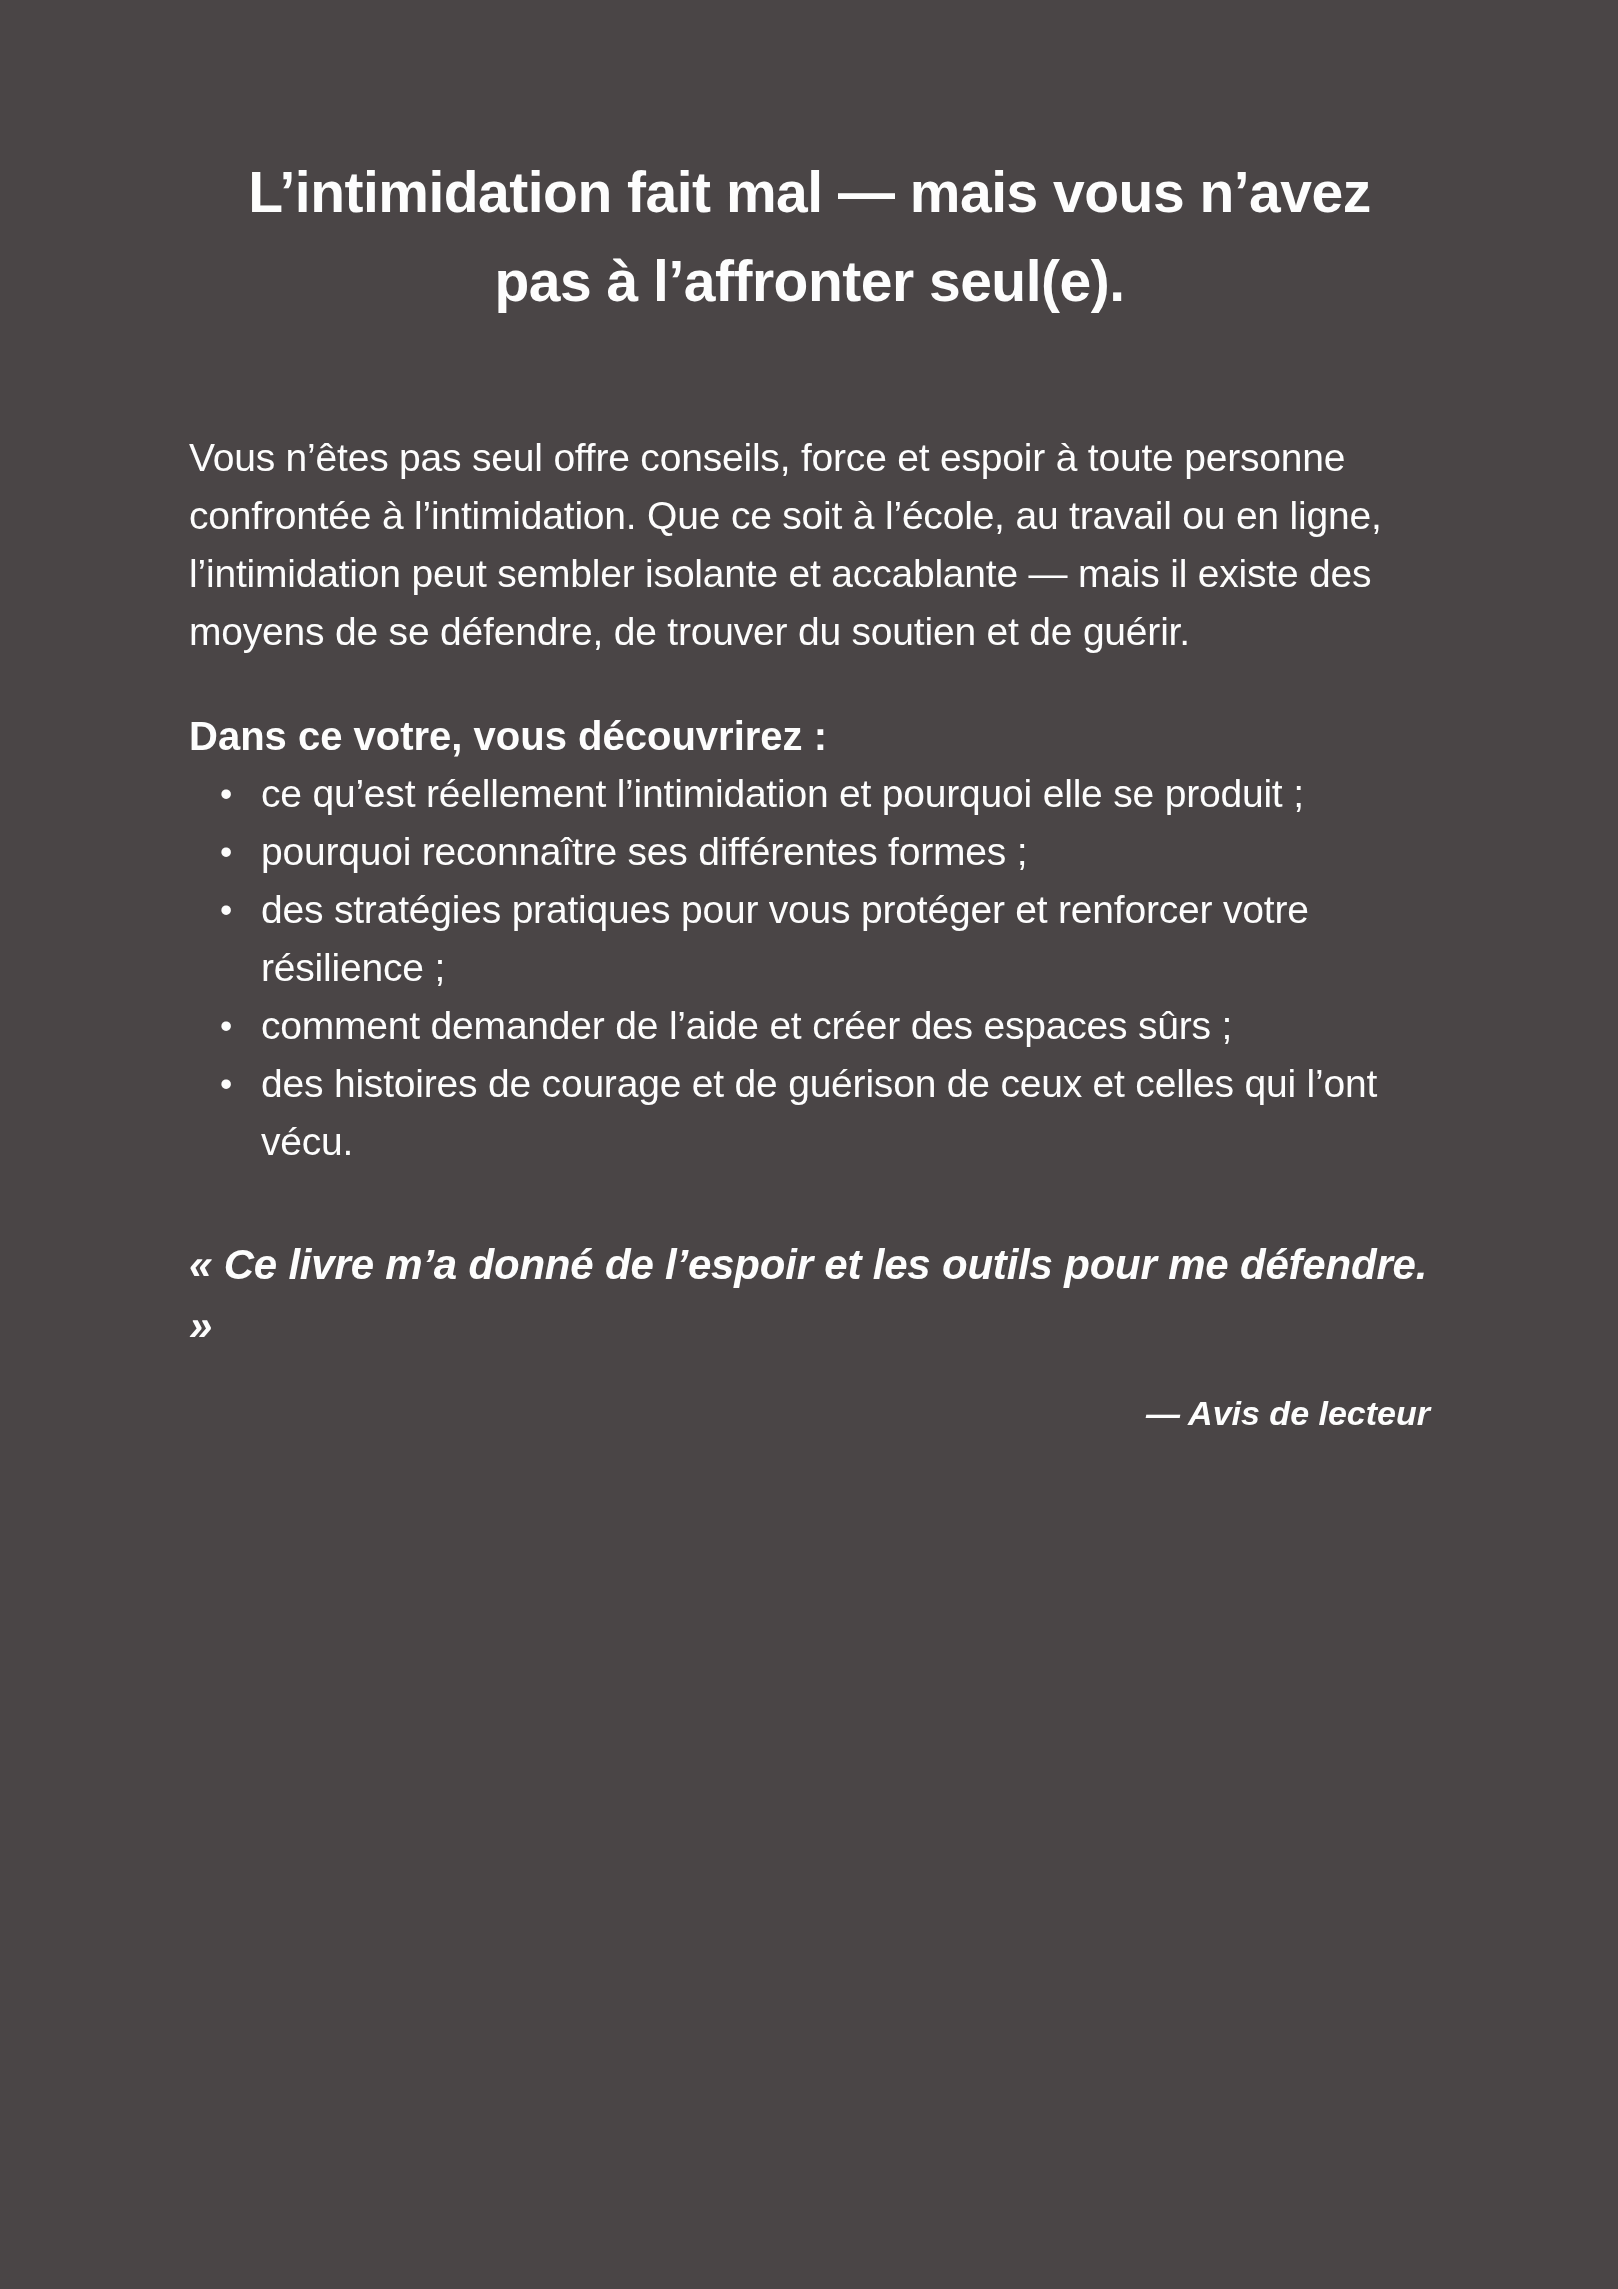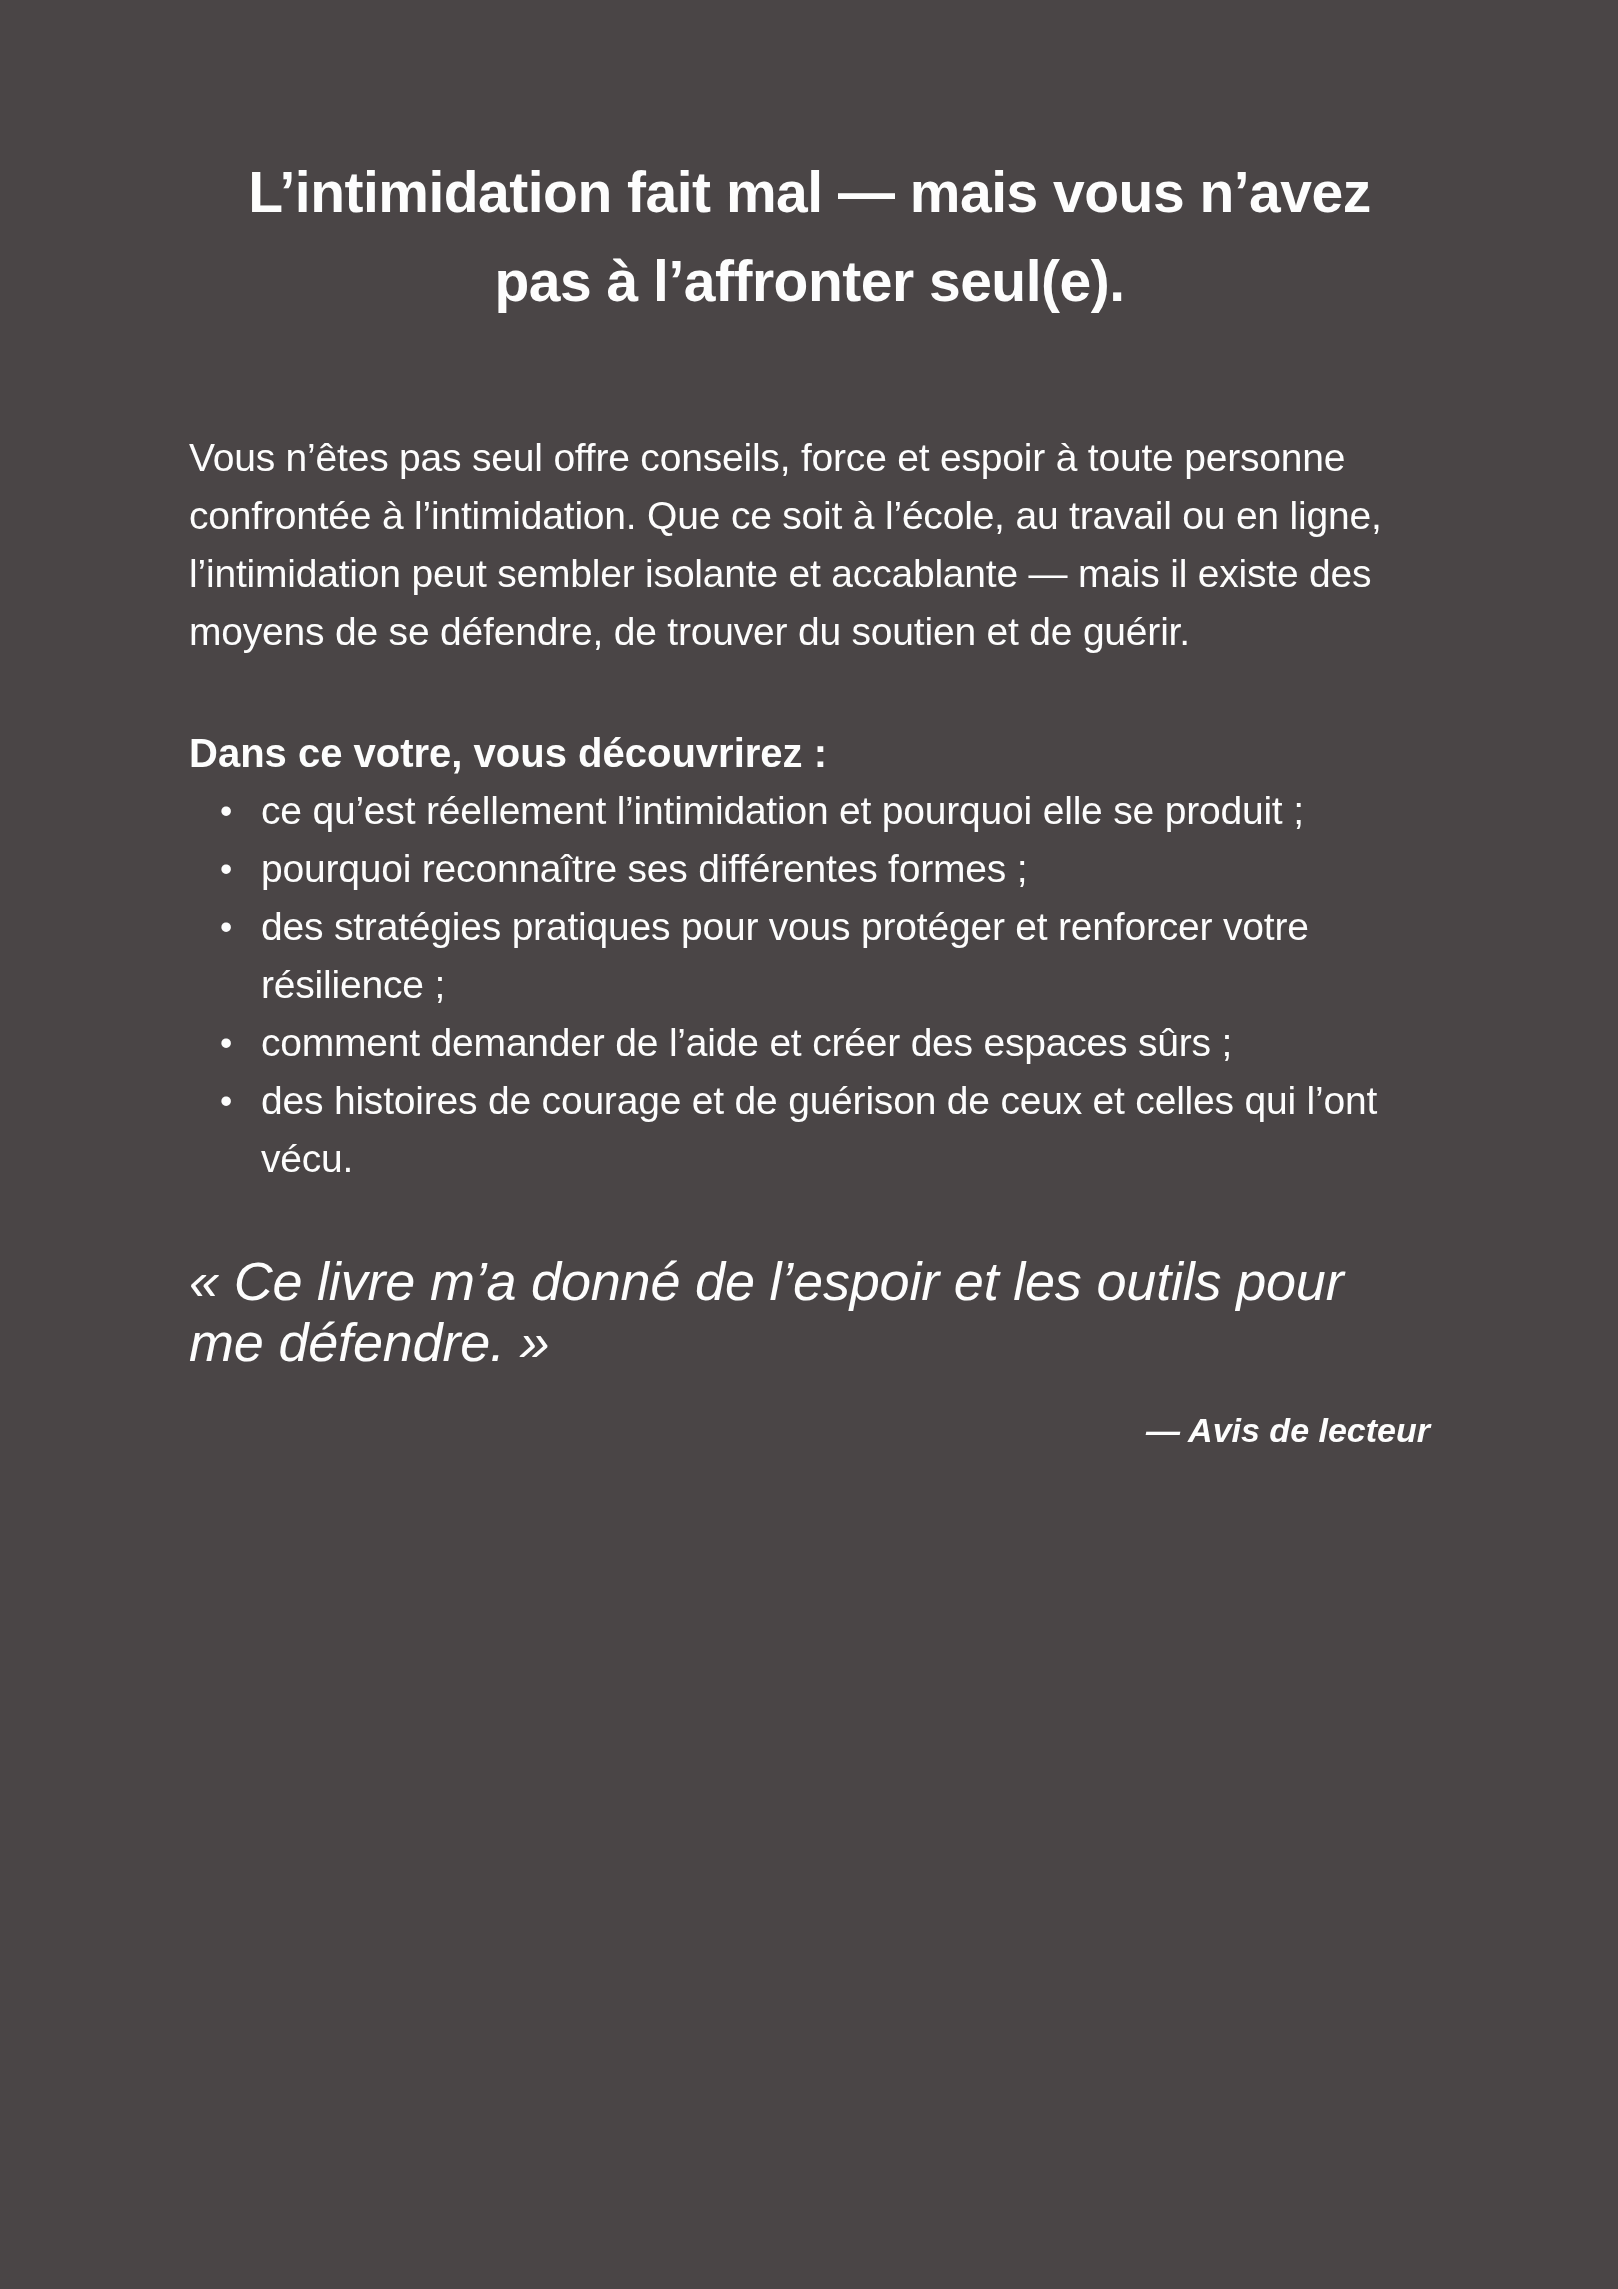--- a/index.html
+++ b/index.html
@@ -29,21 +29,21 @@
     margin: 0 auto 103px auto;
     max-width: 1200px;
   }
   .body-text {
     font-size: 39px;
     line-height: 58px;
     font-weight: 400;
     letter-spacing: -0.2px;
   }
   .intro {
-    margin: 0 0 63px 0;
+    margin: 0 0 46px 0;
   }
   .list-heading {
     font-size: 40px;
     font-weight: 700;
     line-height: 58px;
     margin: 0;
   }
   ul.benefits {
     list-style: none;
     margin: 0 0 63px 0;
@@ -56,22 +56,22 @@
   ul.benefits li .bullet {
     position: absolute;
     left: 31px;
     top: 0;
     font-size: 35px;
   }
   .closing {
     margin: 0 0 65px 0;
   }
   .quote {
-    font-size: 54px;
-    font-weight: 400;
+    font-size: 42px;
+    font-weight: 700;
     font-style: italic;
     line-height: 61px;
     margin: 8px 0 28px 0;
     letter-spacing: -0.2px;
   }
   .attribution {
     font-size: 34px;
     font-weight: 700;
     font-style: italic;
     line-height: 58px;

